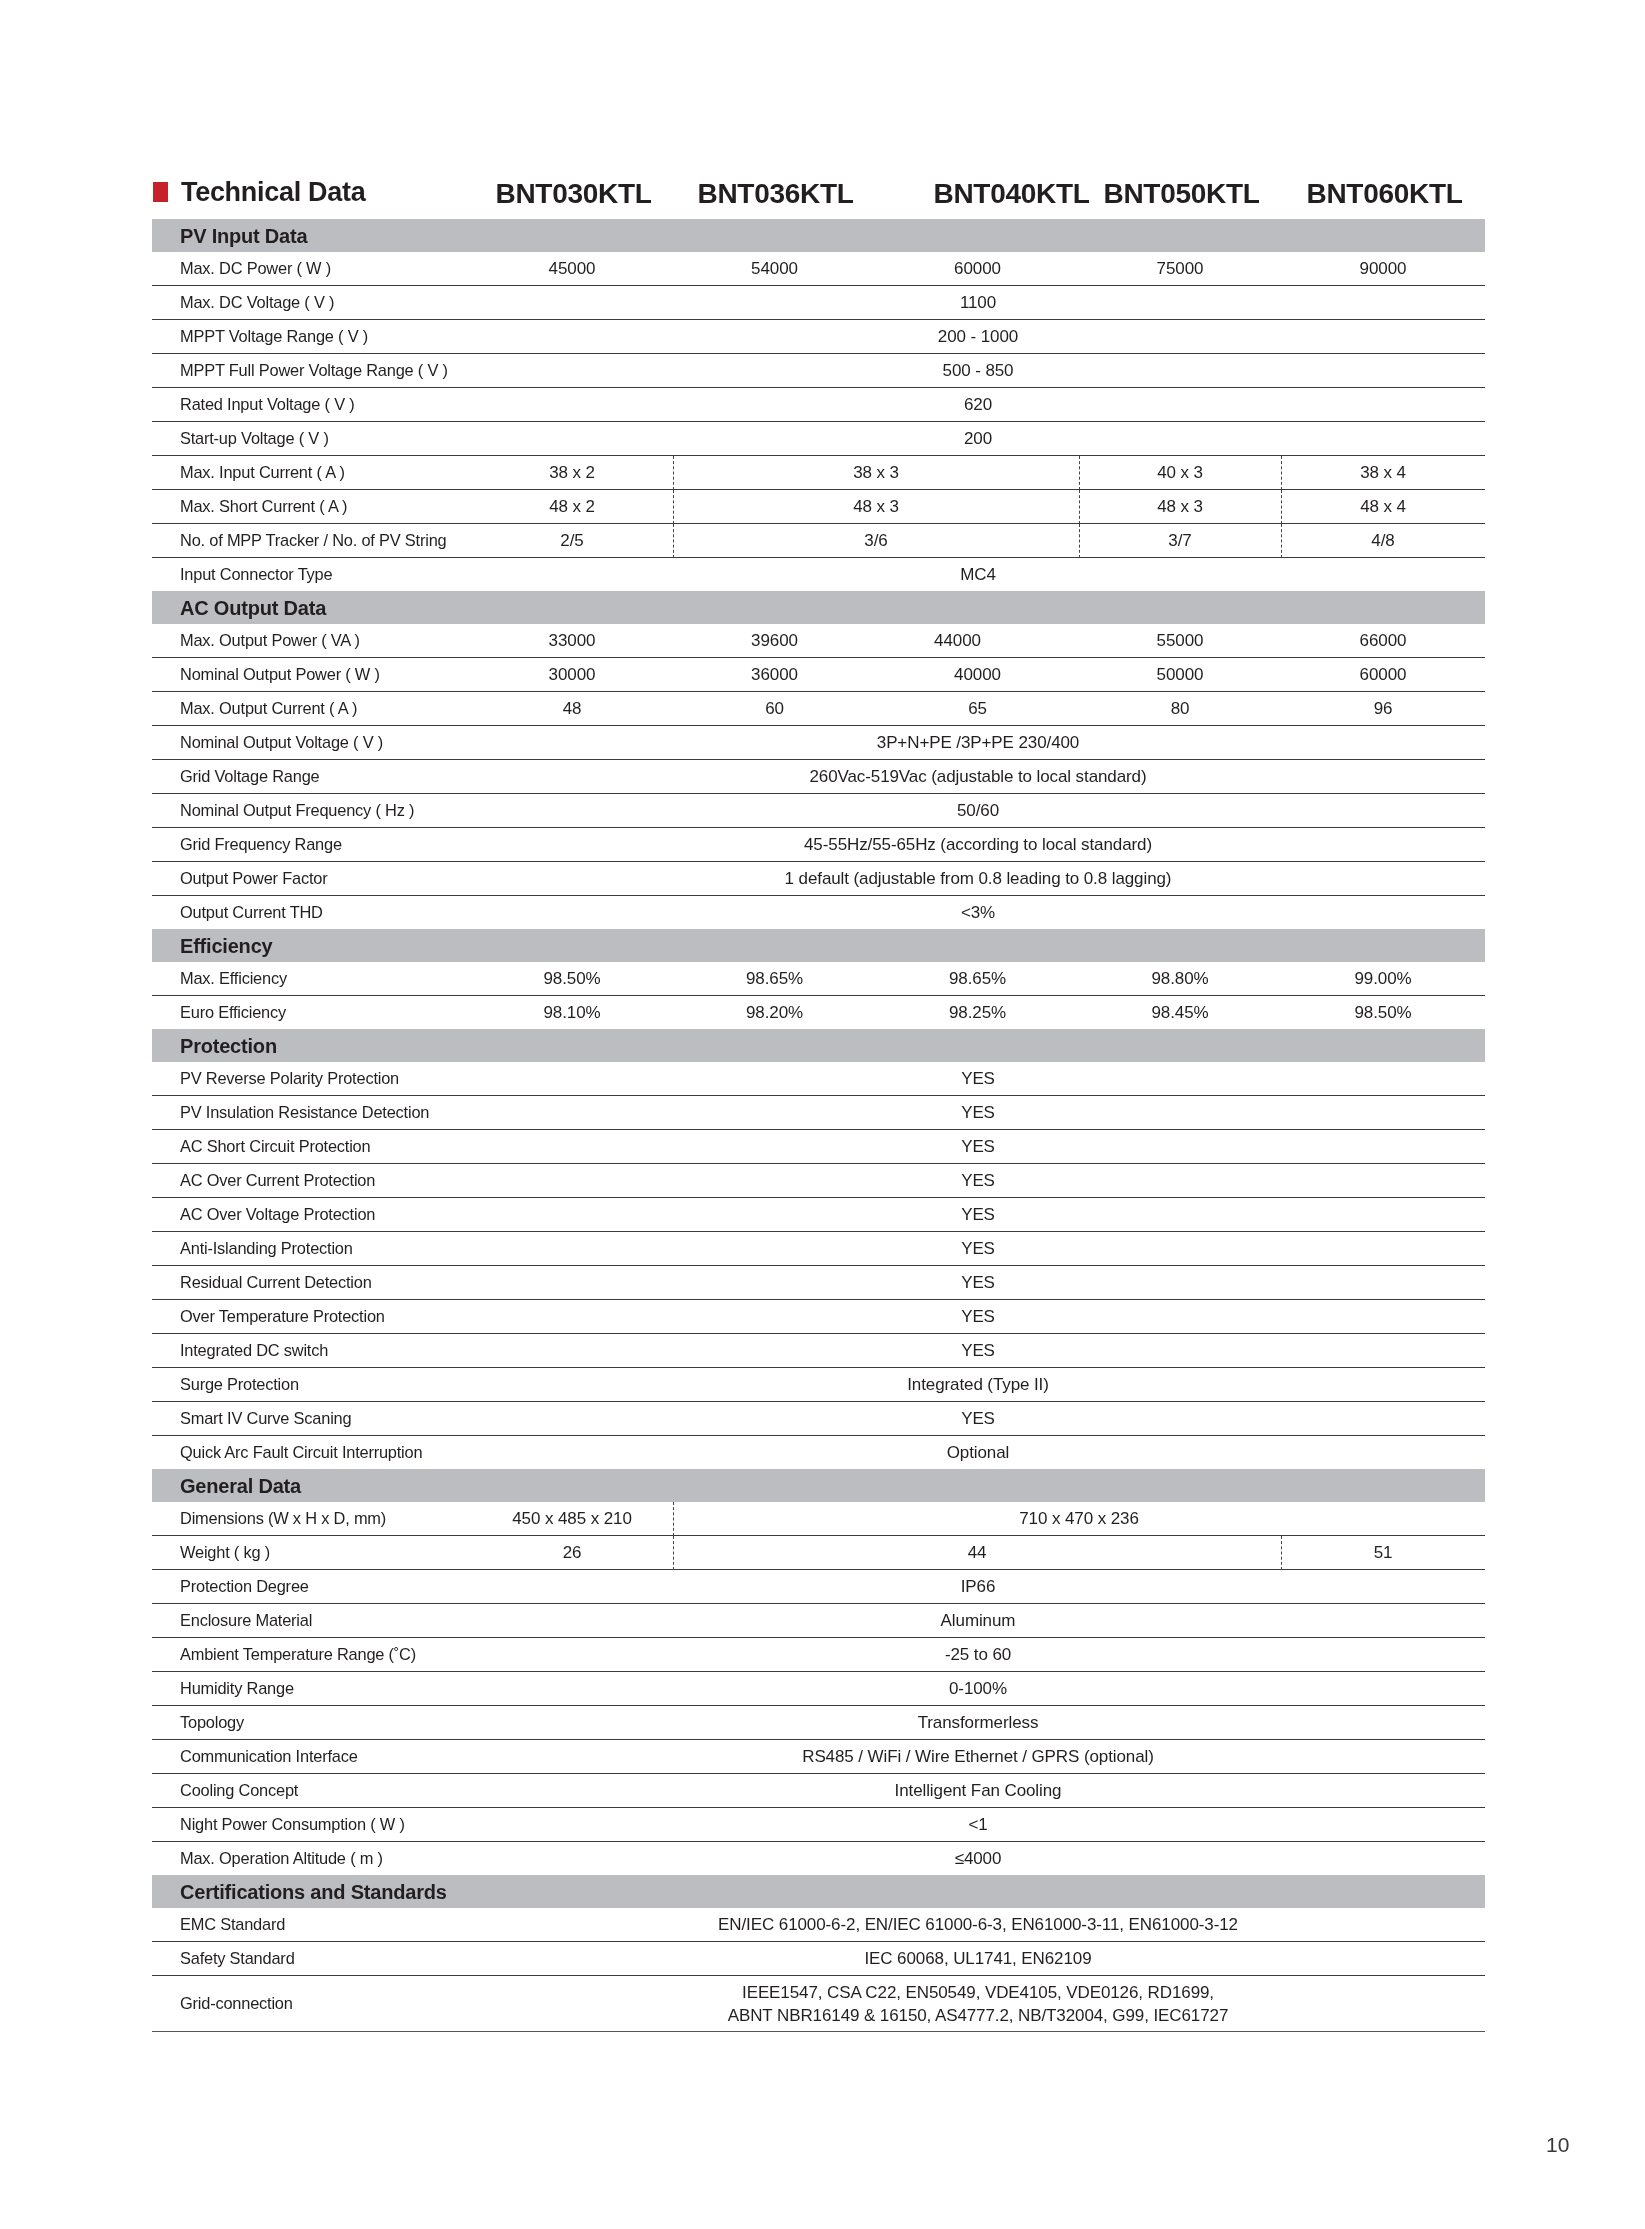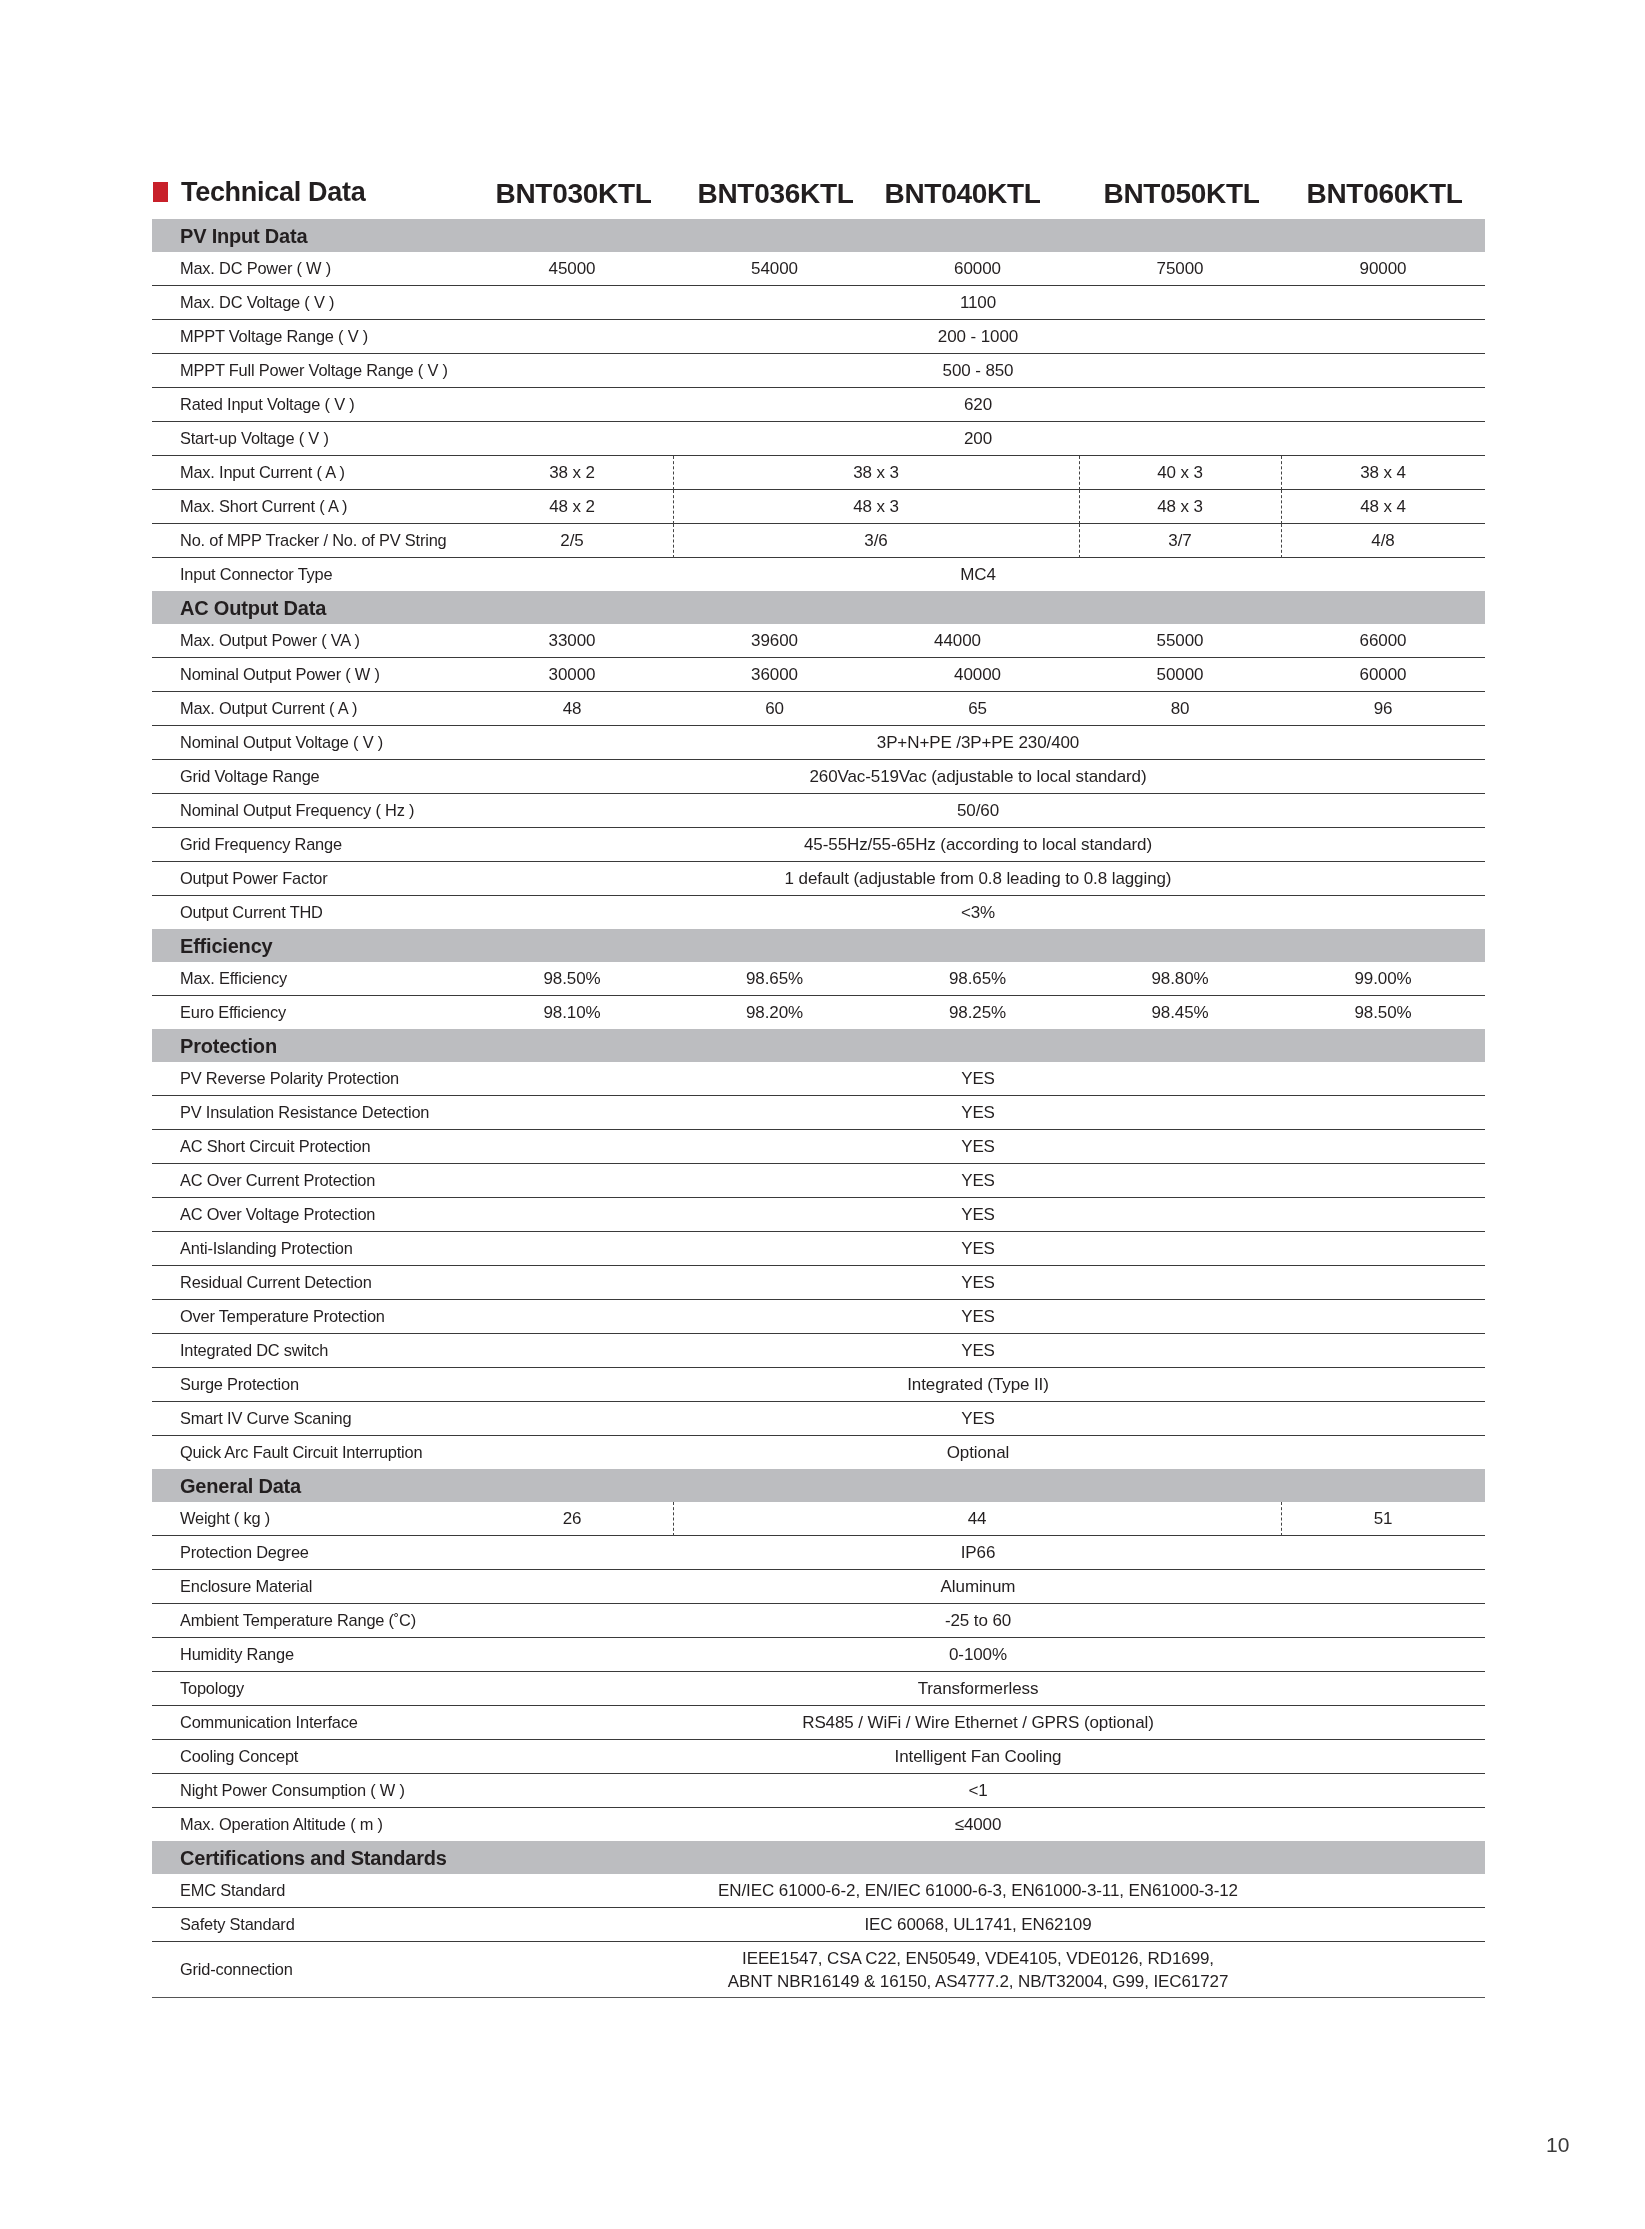--- a/index.html
+++ b/index.html
@@ -31,21 +31,21 @@
 </style>
 </head>
 <body>
 
 <div class="page">
   <div class="title-row">
     <div class="title-marker"></div>
     <div class="title-text">Technical Data</div>
     <div class="model" style="left:421px">BNT030KTL</div>
     <div class="model" style="left:623px">BNT036KTL</div>
-    <div class="model" style="left:810px">BNT040KTL</div>
+    <div class="model" style="left:859px">BNT040KTL</div>
     <div class="model" style="left:1029px">BNT050KTL</div>
     <div class="model" style="left:1232px">BNT060KTL</div>
   </div>
 
   <div class="table" id="spec-table">
       <div class="section">
         <div class="section-label">PV Input Data</div>
       </div>
       <div class="row">
         <div class="row-label">Max. DC Power ( W )</div>
@@ -227,20 +227,26 @@
         <div class="cell" style="left: 319px; width: 1014px;">YES</div>
       </div>
       <div class="row last-in-section">
         <div class="row-label">Quick Arc Fault Circuit Interruption</div>
         <div class="cell" style="left: 319px; width: 1014px;">Optional</div>
       </div>
       <div class="section">
         <div class="section-label">General Data</div>
       </div>
       <div class="row">
+        <div class="row-label">Dimensions (W x H x D, mm)</div>
+        <div class="cell" style="left: 319px; width: 202px;">450 x 485 x 210</div>
+        <div class="cell" style="left: 521px; width: 812px;">710 x 470 x 236</div>
+        <div class="divider" style="left: 521px;"></div>
+      </div>
+      <div class="row">
         <div class="row-label">Weight ( kg )</div>
         <div class="cell" style="left: 319px; width: 202px;">26</div>
         <div class="cell" style="left: 521px; width: 608px;">44</div>
         <div class="cell" style="left: 1129px; width: 204px;">51</div>
         <div class="divider" style="left: 521px;"></div>
         <div class="divider" style="left: 1129px;"></div>
       </div>
       <div class="row">
         <div class="row-label">Protection Degree</div>
         <div class="cell" style="left: 319px; width: 1014px;">IP66</div>

